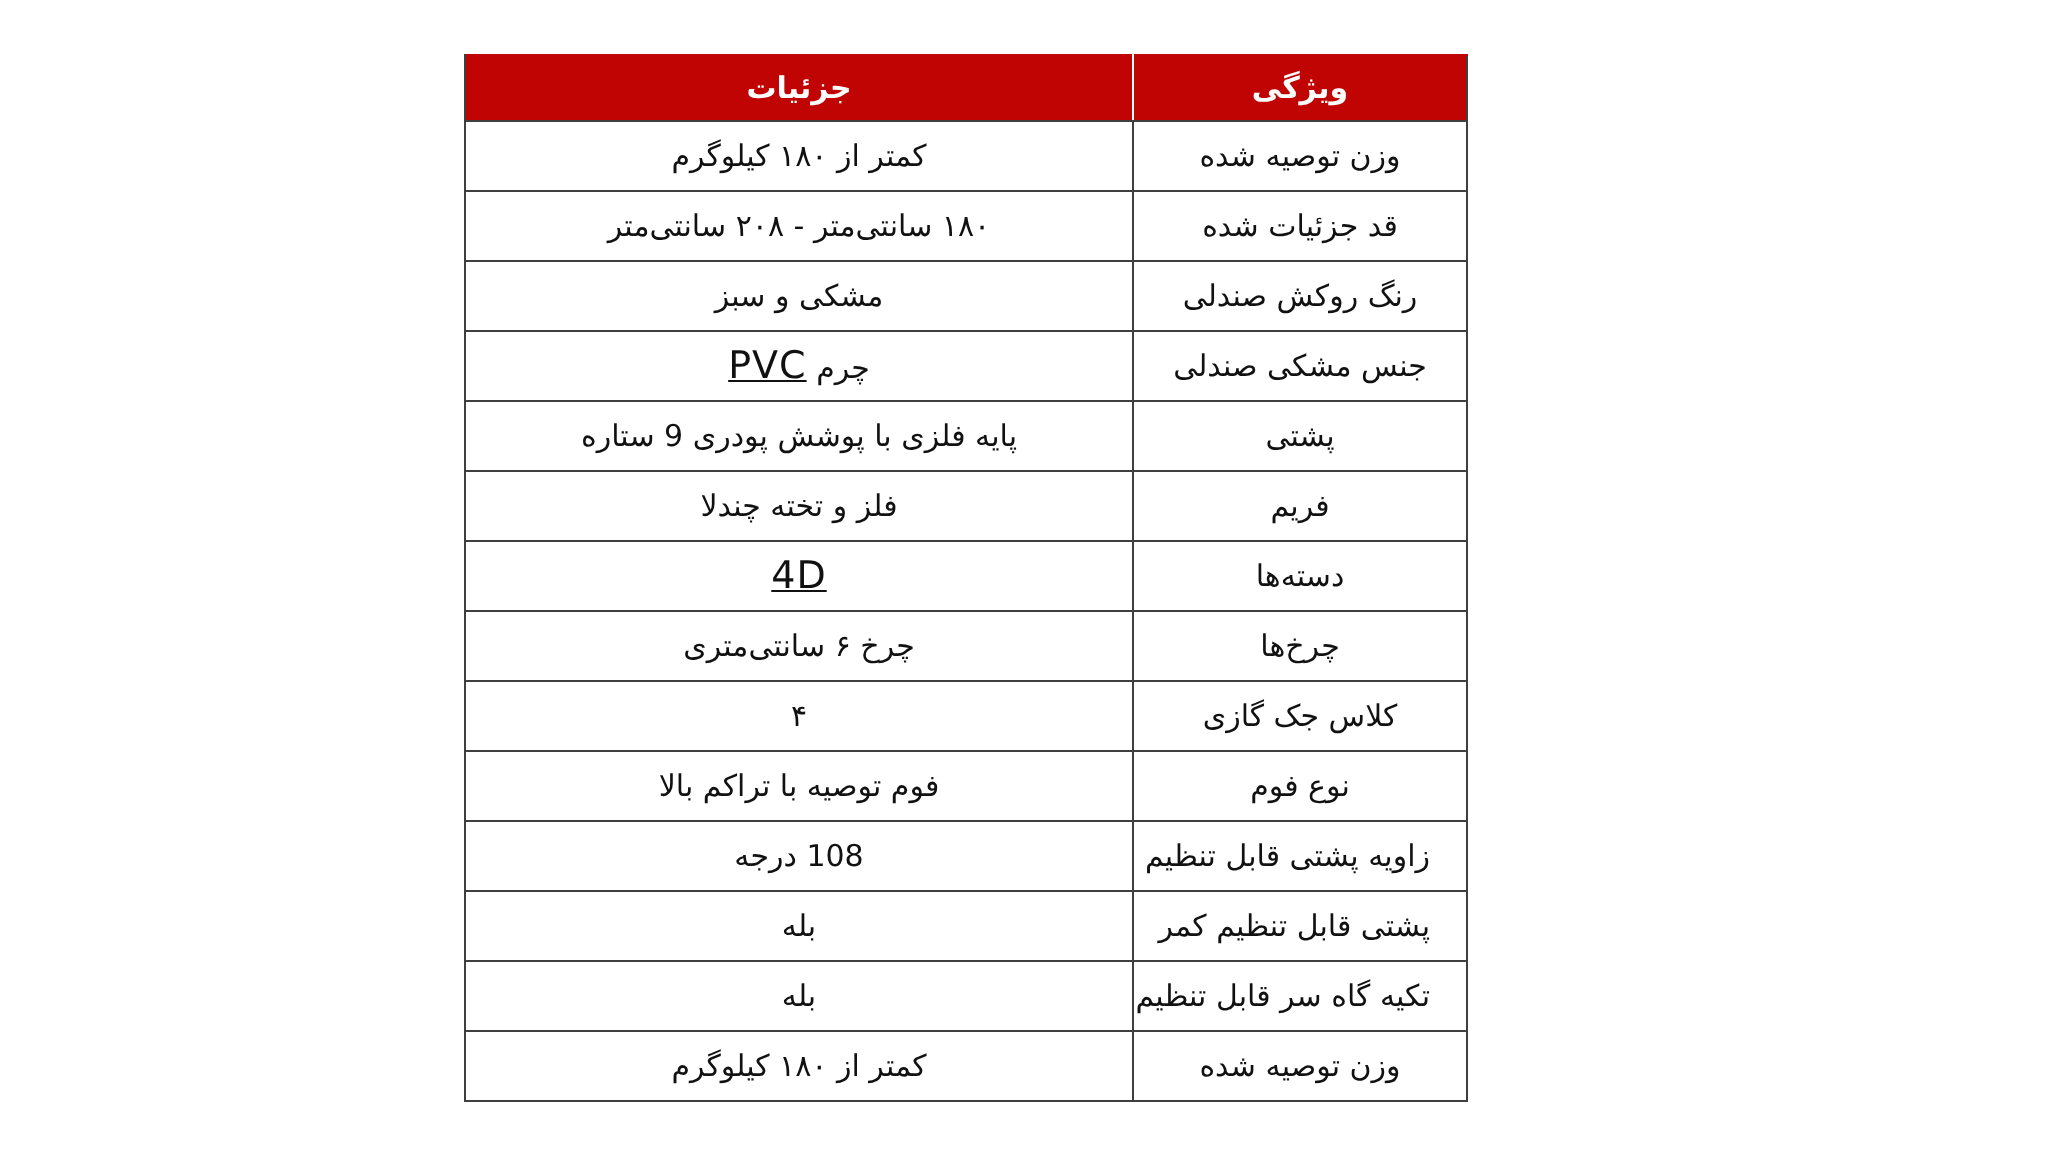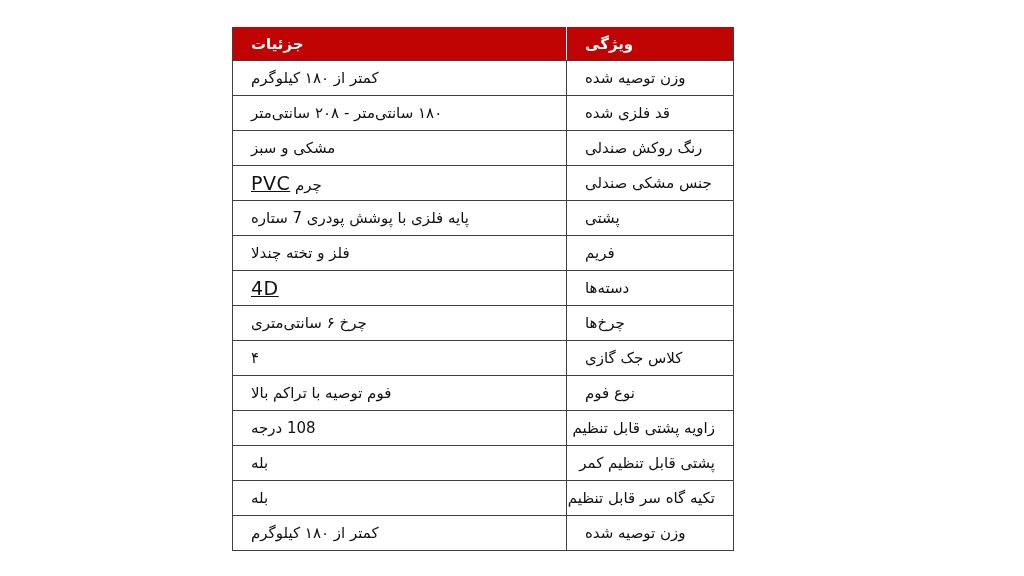--- a/index.html
+++ b/index.html
@@ -27,21 +27,21 @@
     width: 100%;
     border-collapse: collapse;
     table-layout: fixed;
     direction: rtl;
   }
   .spec-table col.col-feature { width: 167px; }
   .spec-table col.col-details { width: 334px; }
   .spec-table th, .spec-table td {
     border: 1px solid var(--border-color, #3f3f3f);
     padding: 0 18px;
-    text-align: left;
+    text-align: center;
     vertical-align: middle;
     white-space: nowrap;
     overflow: hidden;
     color: #111111;
     font-size: 15px;
   }
   .spec-table thead tr { height: 33px; }
   .spec-table tbody tr { height: 35px; }
   .spec-table th {
     background: var(--accent, #c00404);
@@ -75,37 +75,37 @@
           <th>جزئیات</th>
         </tr>
       </thead>
       <tbody id="rows-body">
   <tr>
     <td class="feature">وزن توصیه شده</td>
     <td class="details">کمتر از ۱۸۰ کیلوگرم</td>
   </tr>
 
   <tr>
-    <td class="feature">قد فلزی شده</td>
+    <td class="feature">قد جزئیات شده</td>
     <td class="details">۱۸۰ سانتی‌متر - ۲۰۸ سانتی‌متر</td>
   </tr>
 
   <tr>
     <td class="feature">رنگ روکش صندلی</td>
     <td class="details">مشکی و سبز</td>
   </tr>
 
   <tr>
     <td class="feature">جنس مشکی صندلی</td>
     <td class="details">چرم <span class="latin">PVC</span></td>
   </tr>
 
   <tr>
     <td class="feature">پشتی</td>
-    <td class="details">پایه فلزی با پوشش پودری 7 ستاره</td>
+    <td class="details">پایه فلزی با پوشش پودری 9 ستاره</td>
   </tr>
 
   <tr>
     <td class="feature">فریم</td>
     <td class="details">فلز و تخته چندلا</td>
   </tr>
 
   <tr>
     <td class="feature">دسته‌ها</td>
     <td class="details"><span class="latin">4D</span></td>

